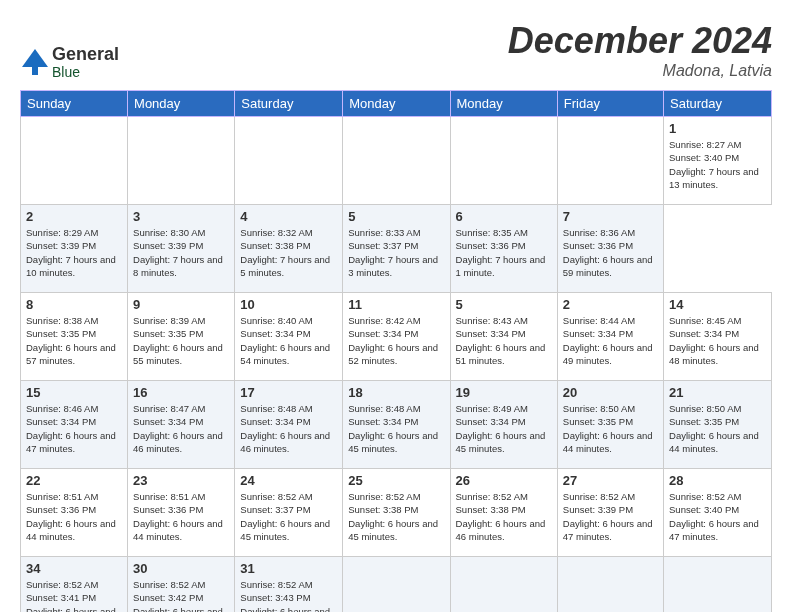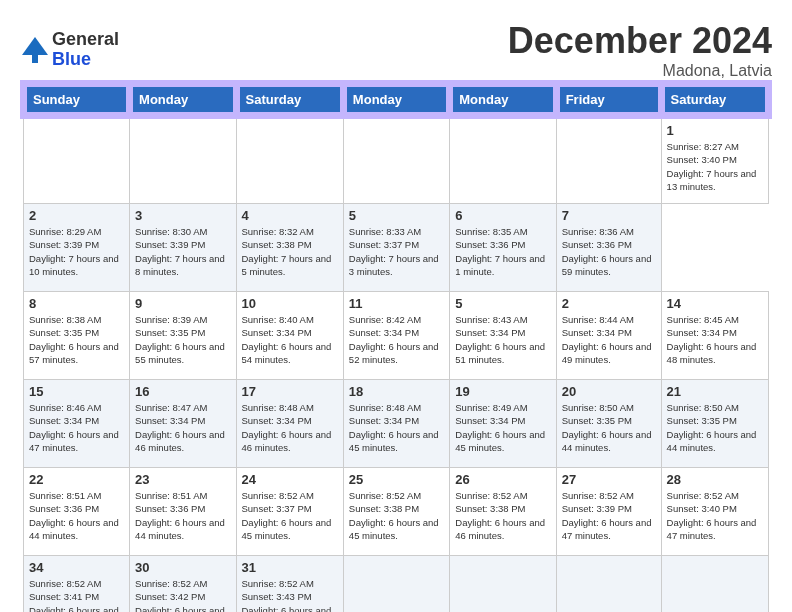--- a/index.html
+++ b/index.html
@@ -13,48 +13,50 @@
     .page {
       width: 792px;
       height: 612px;
       padding: 20px 20px 10px 20px;
       display: flex;
       flex-direction: column;
     }
     .header {
       display: flex;
       justify-content: space-between;
-      align-items: center;
+      align-items: flex-end;
+      margin-bottom: 10px;
     }
     .logo {
       display: flex;
       align-items: center;
     }
     .logo-text {
       display: flex;
       flex-direction: column;
       line-height: 1.1;
     }
     .logo-general {
       font-size: 18px;
       font-weight: bold;
       color: #333;
     }
     .logo-blue {
-      font-size: 18px;
-      font-weight: bold;
-      color: #1d4ed8;
+      font-size: 14px;
+      font-weight: normal;
+      color: #14532d;
     }
     .logo-icon {
       width: 30px;
       height: 30px;
       margin-right: 2px;
     }
     .title-section {
       text-align: right;
+      font-style: italic;
     }
     .month-title {
       font-size: 36px;
       font-weight: bold;
       color: #333;
     }
     .location {
       font-size: 16px;
       color: #555;
     }
@@ -62,22 +64,22 @@
       width: 100%;
       border-collapse: collapse;
       flex: 1;
     }
     .calendar-table th {
       background-color: #2a6bbf;
       color: white;
       text-align: left;
       padding: 5px 6px;
       font-size: 13px;
-      font-weight: bold;
-      border: 7px solid #c4b5fd;
+      font-weight: normal;
+      border: 1px solid #c4b5fd;
     }
     .calendar-table td {
       border: 1px solid #ccc;
       vertical-align: top;
       padding: 4px 5px;
       width: 113px;
       height: 88px;
       background: #fff;
       font-size: 9.5px;
       color: #333;

